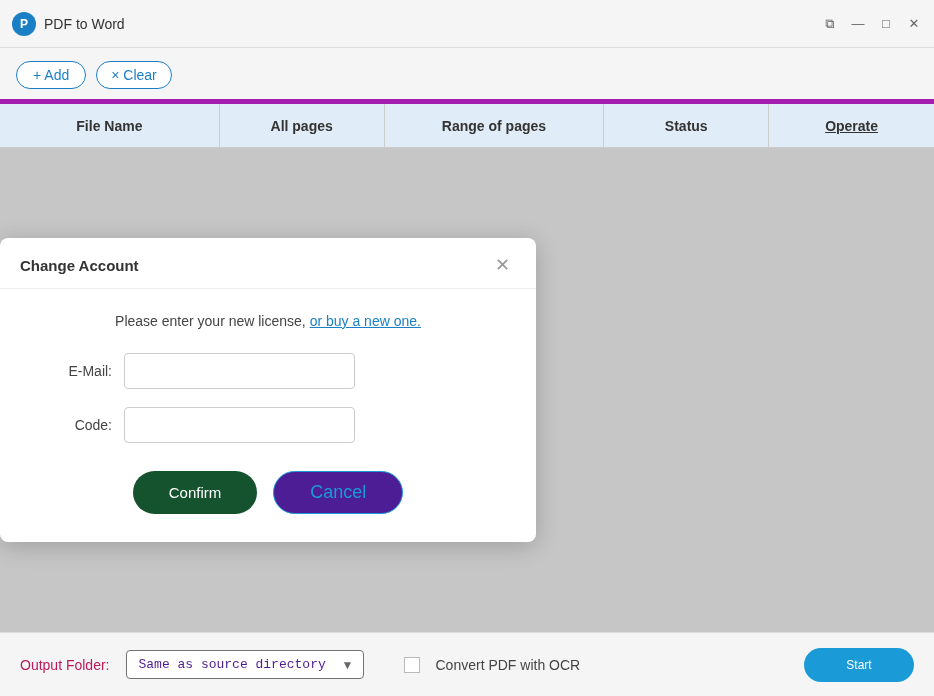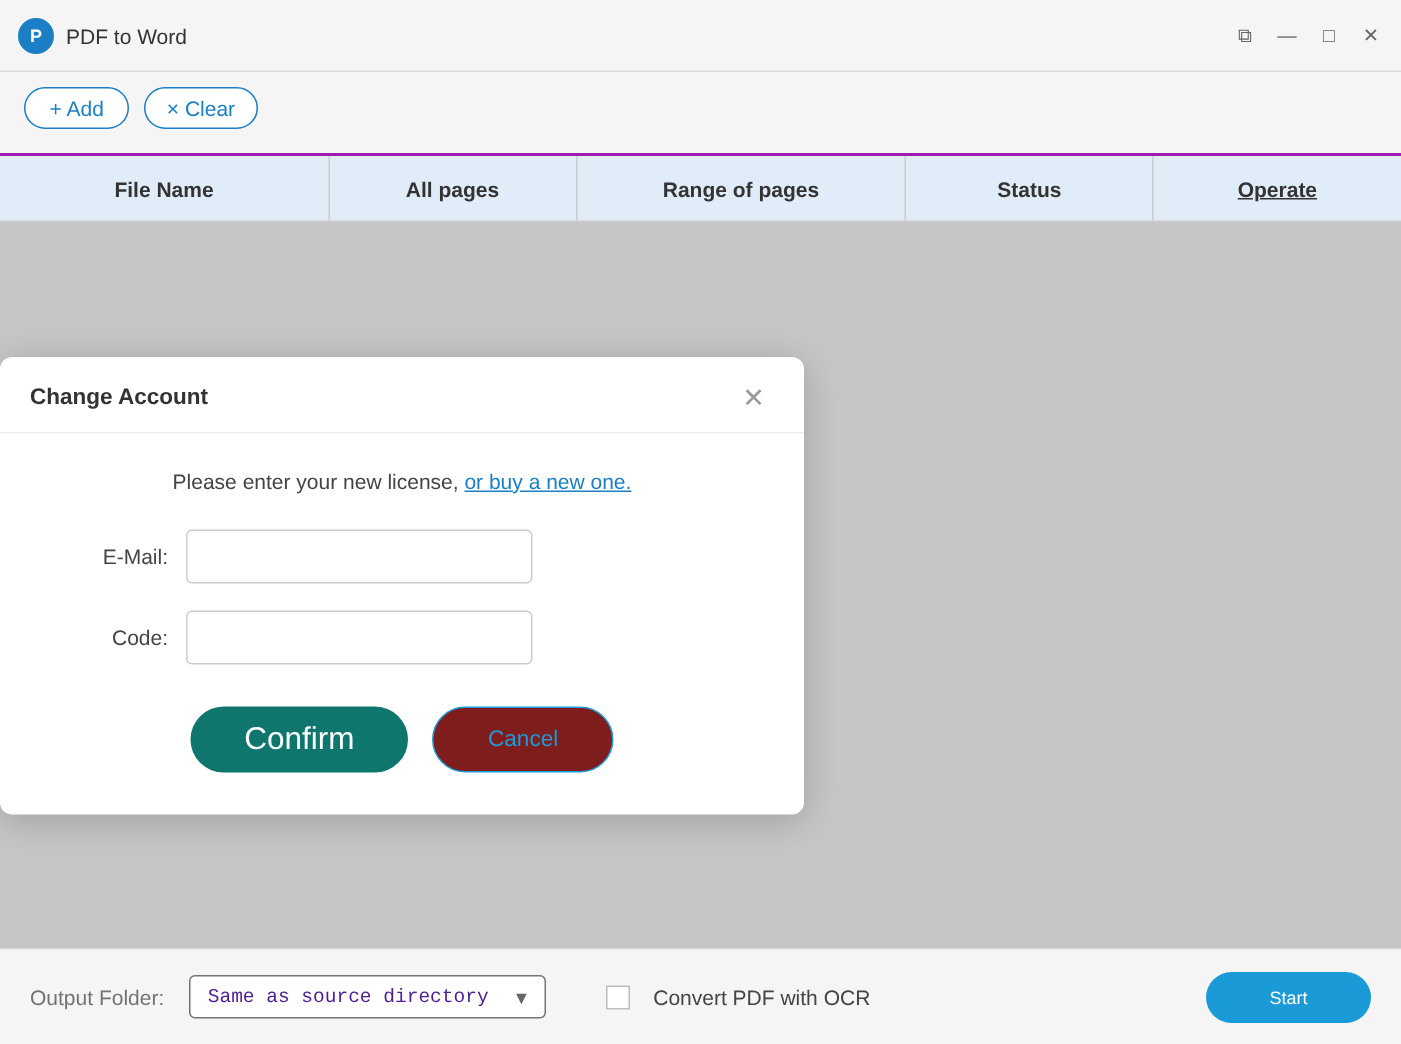--- a/index.html
+++ b/index.html
@@ -56,25 +56,25 @@
       display: flex;
       align-items: center;
       justify-content: center;
       color: #666;
       font-size: 13px;
     }
 
     
     .toolbar {
       display: flex;
-      align-items: flex-start;
+      align-items: flex-end;
       gap: 10px;
       padding: 10px 16px;
       background: #f5f5f5;
-      border-bottom: 2px solid #a21caf;
+      border-bottom: 5px solid #a21caf;
       height: 56px;
     }
     .btn-add {
       display: flex;
       align-items: center;
       gap: 4px;
       border: 1.5px solid #1a7fc4;
       background: white;
       color: #1a7fc4;
       border-radius: 20px;
@@ -215,56 +215,56 @@
       font-size: 15px;
       pointer-events: none;
     }
     .dialog-actions {
       display: flex;
       justify-content: center;
       gap: 16px;
       margin-top: 28px;
     }
     .btn-confirm {
-      background: #0f766e;
+      background: #14532d;
       color: white;
       border: none;
       border-radius: 24px;
       padding: 10px 36px;
-      font-size: 21px;
+      font-size: 15px;
       cursor: pointer;
       min-width: 110px;
     }
     .btn-cancel {
-      background: #7f1d1d;
+      background: #4c1d95;
       color: #1a9bd7;
       border: 1.5px solid #1a9bd7;
       border-radius: 24px;
       padding: 10px 36px;
-      font-size: 15px;
+      font-size: 18px;
       cursor: pointer;
       min-width: 110px;
     }
 
     
     .bottom-bar {
       position: absolute;
       bottom: 0;
       left: 0; right: 0;
       height: 64px;
       background: #f5f5f5;
       border-top: 1px solid #ddd;
       display: flex;
       align-items: center;
       padding: 0 20px;
       gap: 16px;
     }
     .output-label {
       font-size: 14px;
-      color: #737373;
+      color: #be185d;
       flex-shrink: 0;
     }
     .output-select-wrapper {
       position: relative;
       display: flex;
       align-items: center;
     }
     .output-select {
       appearance: none;
       border: 1px solid #737373;

